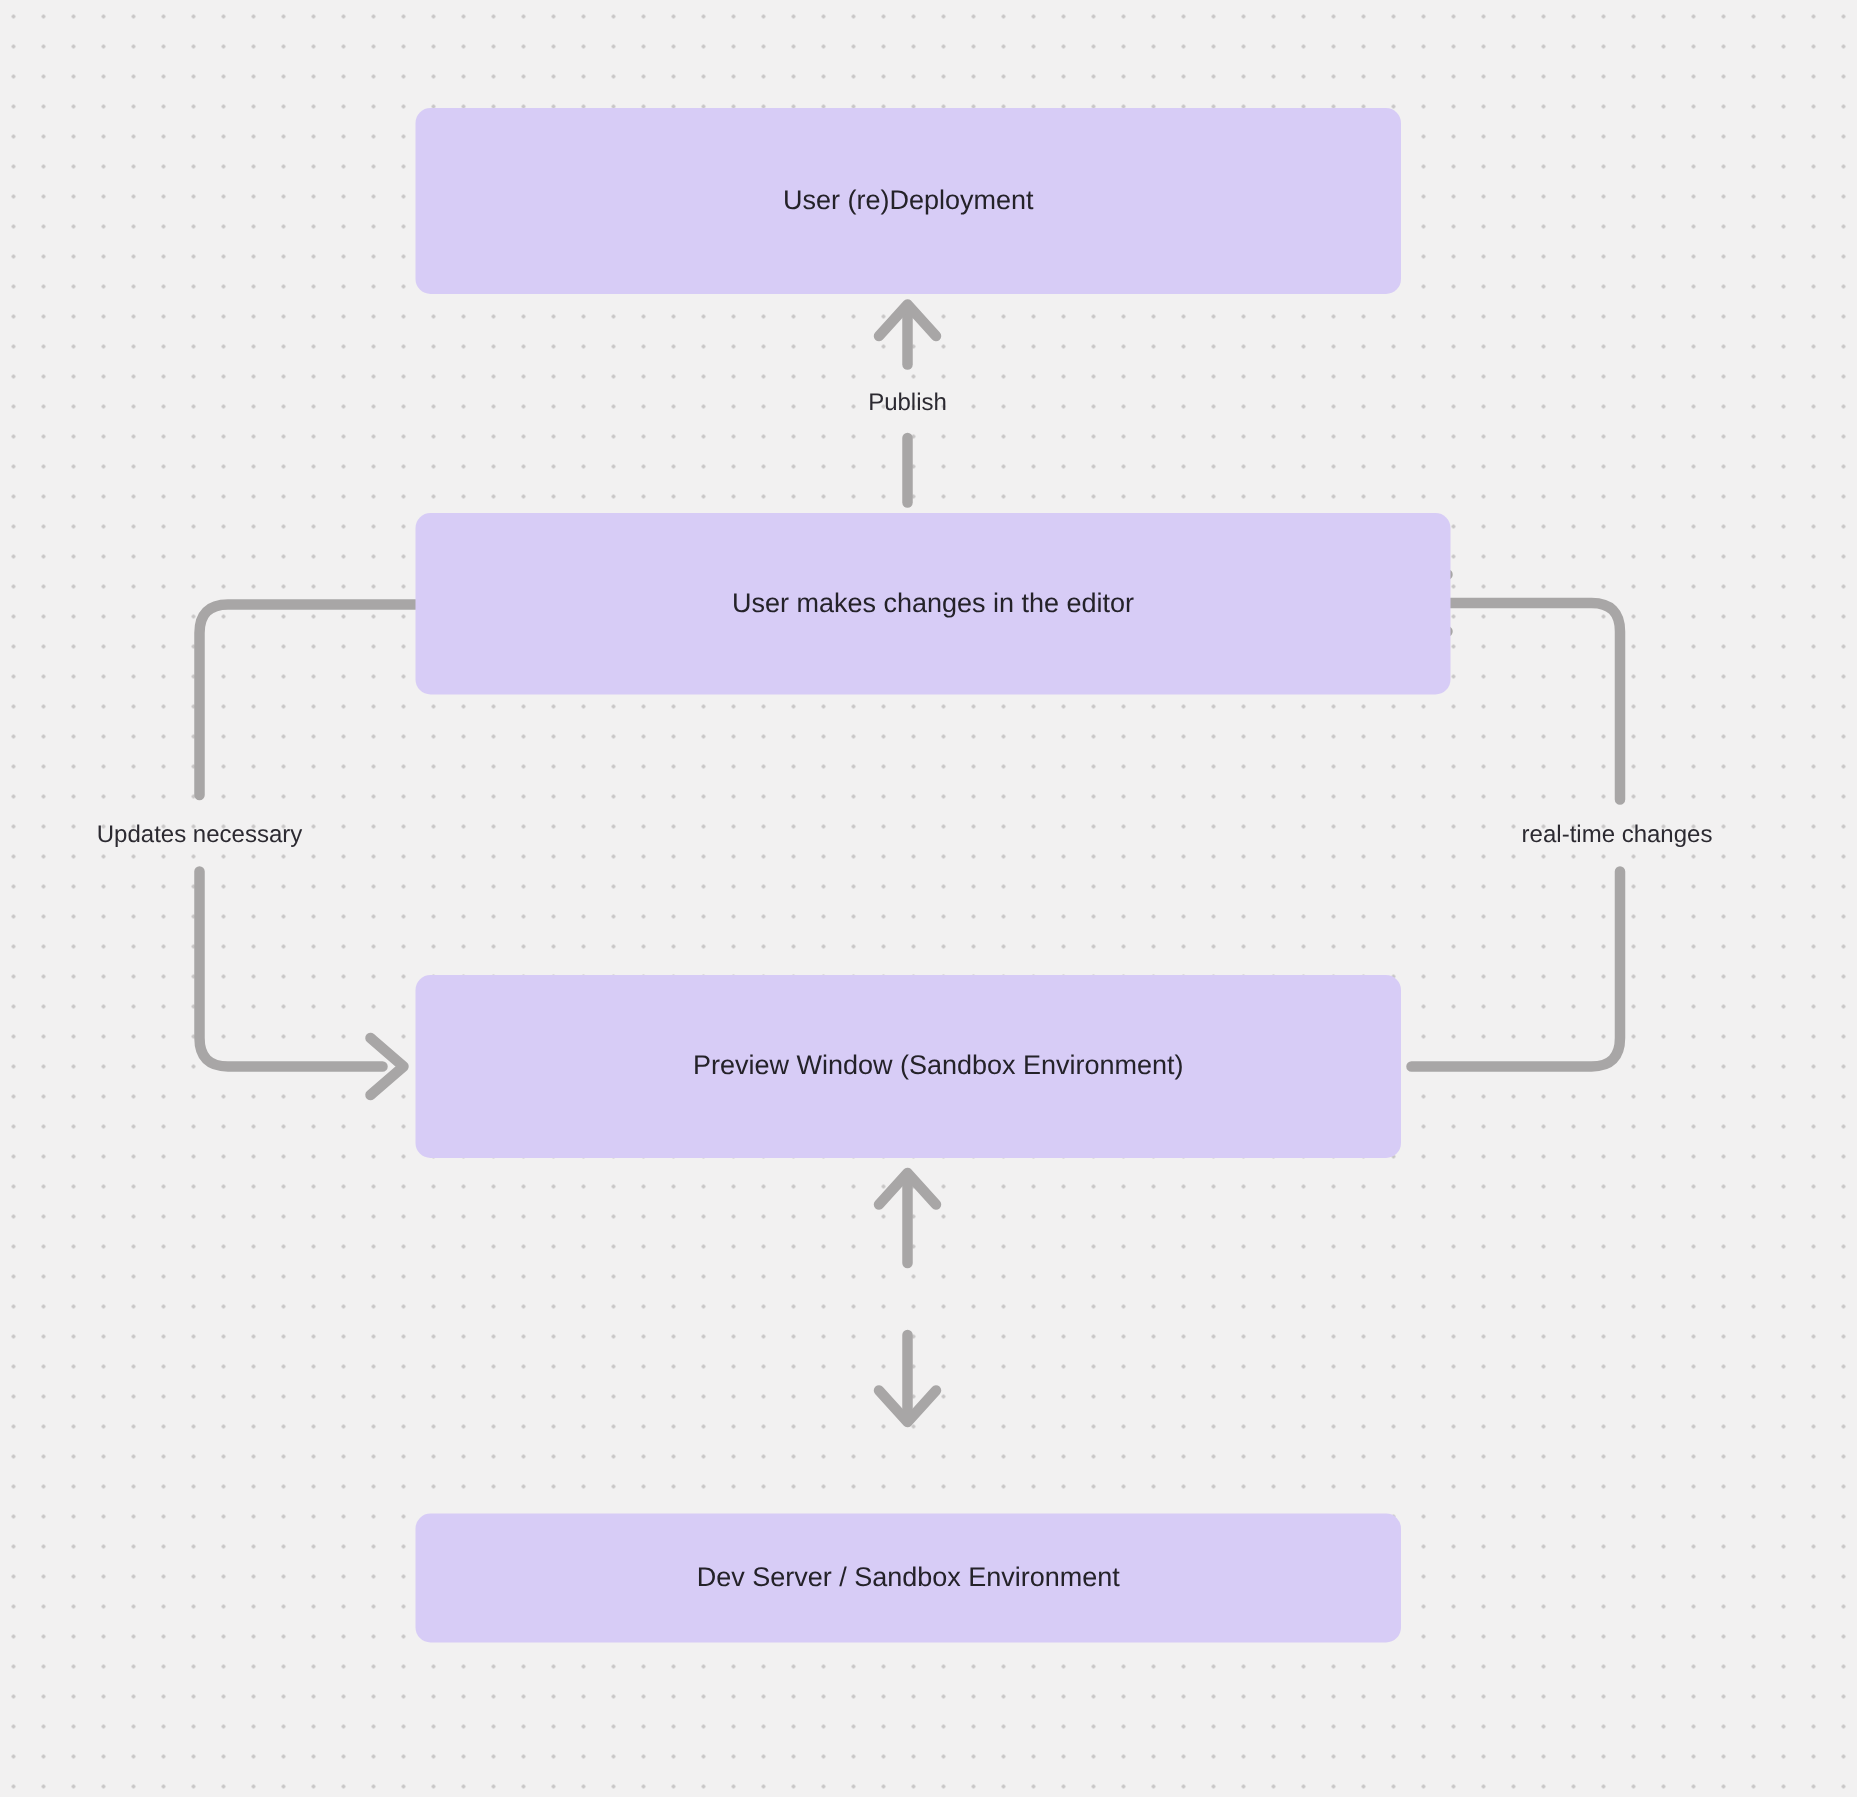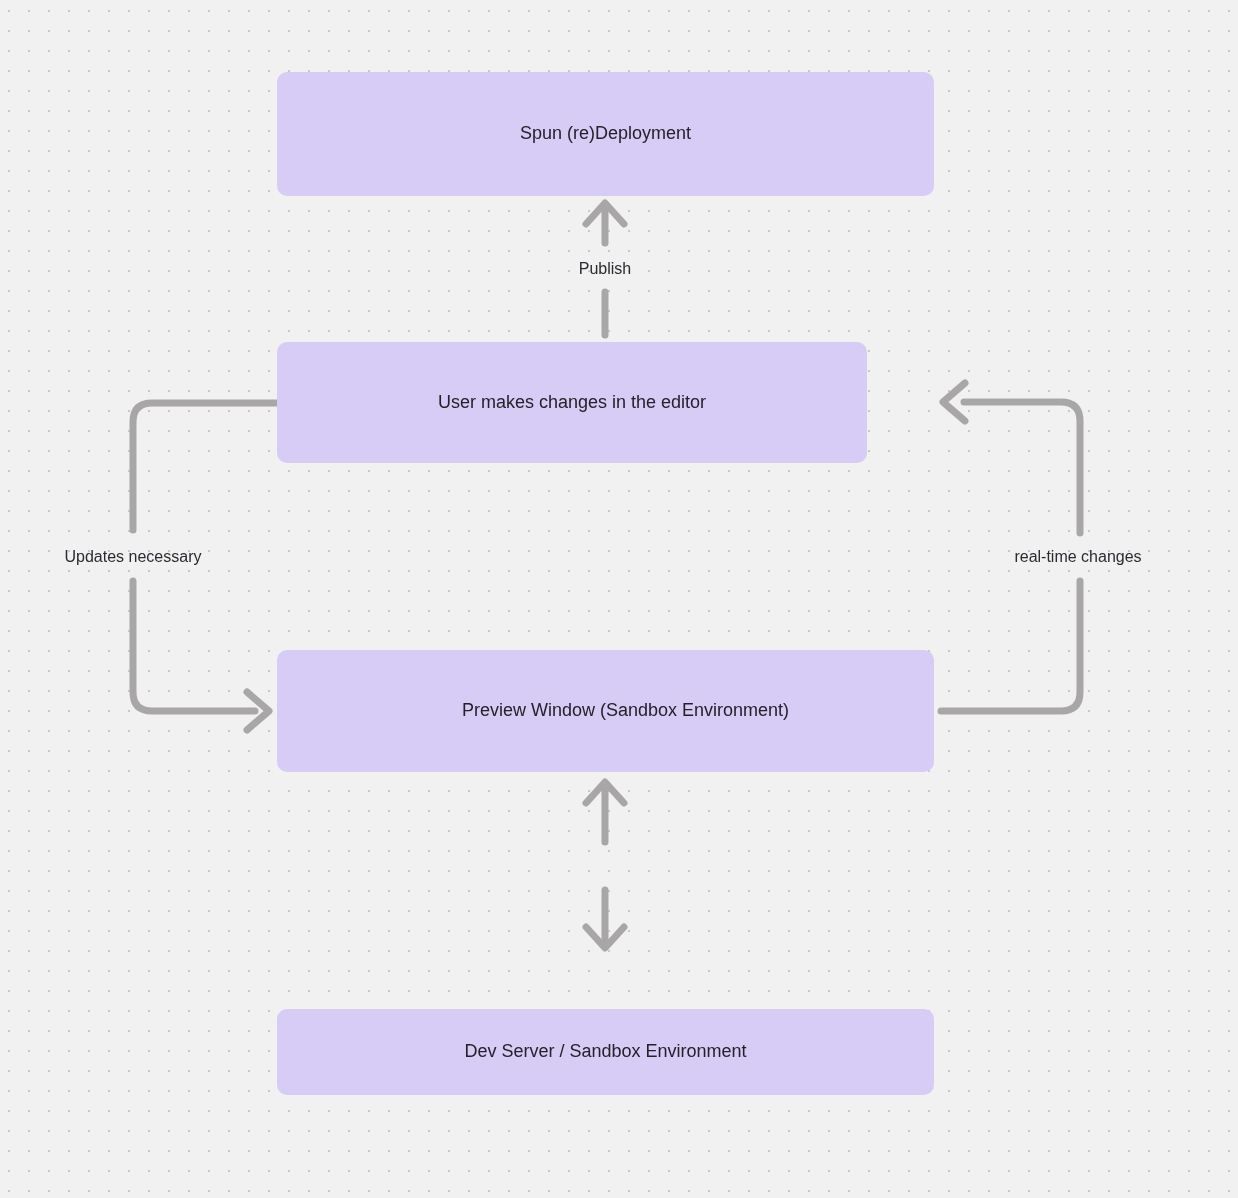--- a/index.html
+++ b/index.html
@@ -48,21 +48,21 @@
     line-height:1.3;
   }
   .edge-label{
     position:absolute;
     transform:translate(-50%,-50%);
     white-space:nowrap;
     color:var(--label-text);
     font-size:16px;
   }
   #node-0{left:277px;top:72px;width:657px;height:124px;}
-  #node-1{left:277px;top:342px;width:590px;height:121px;}
+  #node-1{left:277px;top:342px;width:690px;height:121px;}
   #node-2{left:277px;top:650px;width:657px;height:122px;padding-left:40px;}
   #node-3{left:277px;top:1009px;width:657px;height:86px;}
   #edge-label-0{left:605px;top:269px;}
   #edge-label-1{left:133px;top:557px;}
   #edge-label-2{left:1078px;top:557px;}
   #edge-label-3{left:606px;top:866px;}
 </style>
 </head>
 <body>
 
@@ -89,21 +89,21 @@
     </g>
 
     <g>
       <path d="M605 842 V786"></path>
       <path d="M586 803 L605 782 L624 803"></path>
       <path d="M605 890 V944"></path>
       <path d="M586 927 L605 948 L624 927"></path>
     </g>
   </svg>
 
-  <div class="node" id="node-0">Spun (re)Deployment</div>
+  <div class="node" id="node-0">User (re)Deployment</div>
 
   <div class="node" id="node-1">User makes changes in the editor</div>
 
   <div class="node" id="node-2">Preview Window (Sandbox Environment)</div>
 
   <div class="node" id="node-3">Dev Server / Sandbox Environment</div>
 
   <div class="edge-label" id="edge-label-0">Publish</div>
 
   <div class="edge-label" id="edge-label-1">Updates necessary</div>

